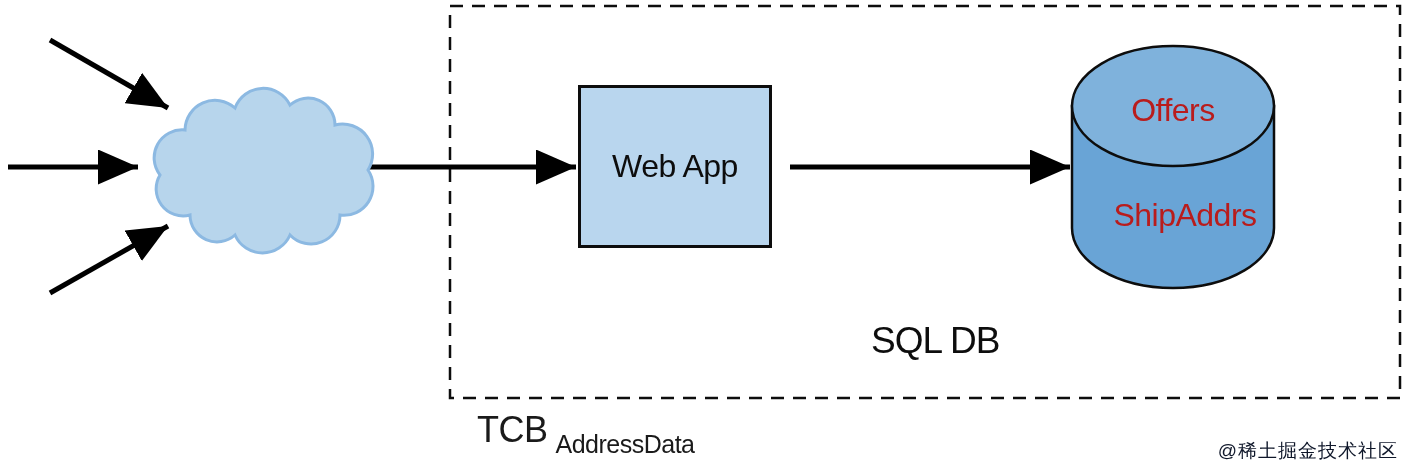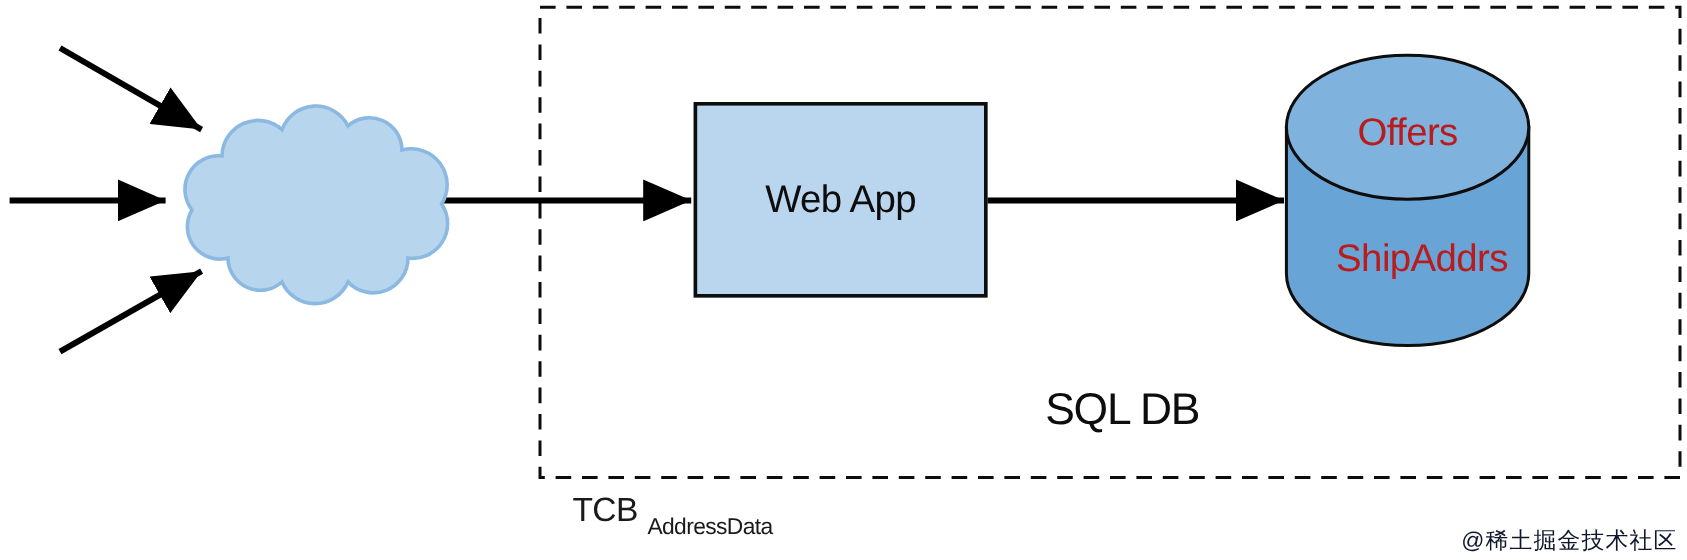--- a/index.html
+++ b/index.html
@@ -19,21 +19,21 @@
     position: absolute;
     left: 0;
     top: 0;
     width: 1406px;
     height: 467px;
   }
   .webapp-box {
     position: absolute;
     left: 578px;
     top: 85px;
-    width: 245px;
+    width: 194px;
     height: 163px;
     box-sizing: border-box;
     border: 3px solid #0d0d0d;
     display: flex;
     align-items: center;
     justify-content: center;
   }
   .webapp-box span {
     font-size: 32px;
     color: #0d0d0d;
@@ -66,25 +66,25 @@
     letter-spacing: -1px;
   }
   .tcb-label {
     position: absolute;
     left: 477px;
     top: 409px;
     color: #1a1a1a;
     white-space: nowrap;
   }
   .tcb-label .tcb-main {
-    font-size: 28px;
+    font-size: 36px;
     letter-spacing: -0.5px;
   }
   .tcb-label .tcb-sub {
-    font-size: 19px;
+    font-size: 25px;
     position: relative;
     top: 11px;
     margin-left: 8px;
     letter-spacing: -0.5px;
     margin-top: 16px;
   }
   .watermark {
     position: absolute;
     right: 8px;
     top: 438px;

